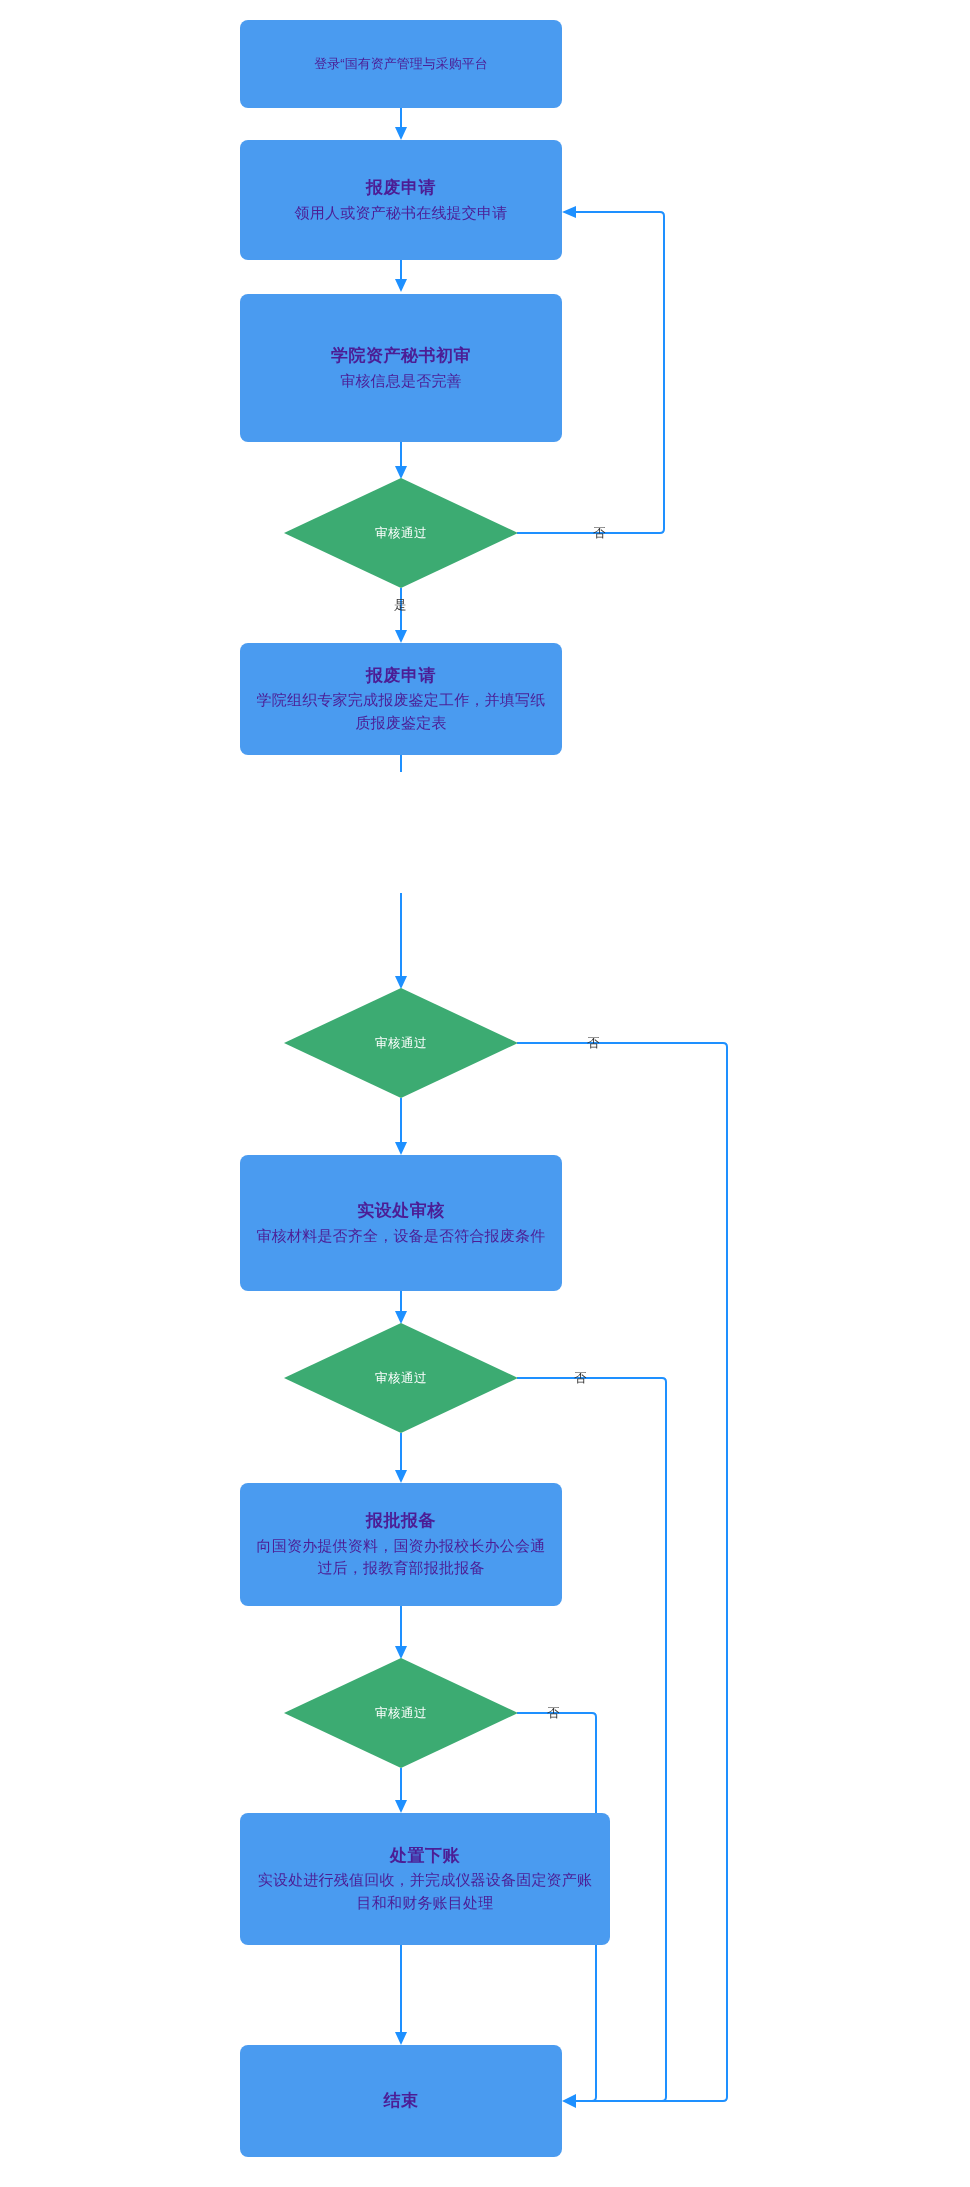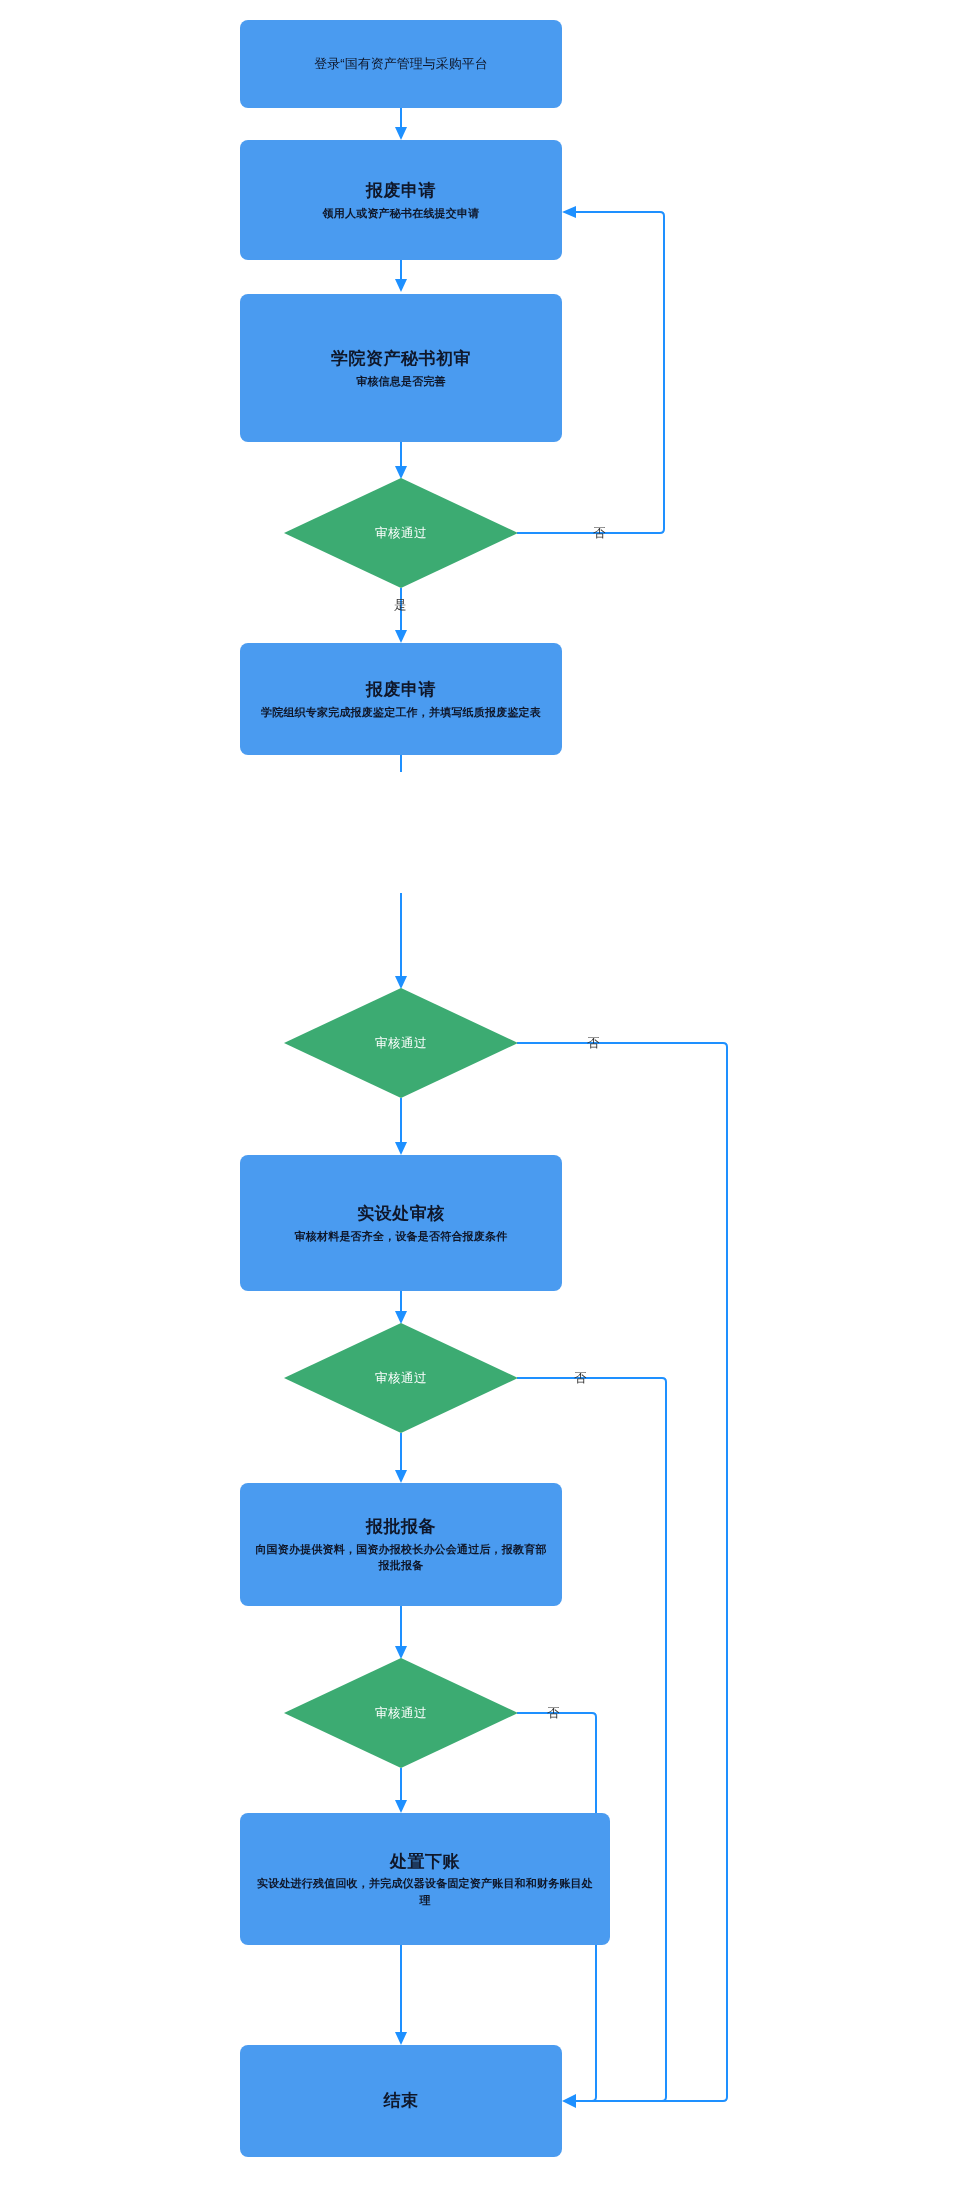--- a/index.html
+++ b/index.html
@@ -13,33 +13,33 @@
 
   .node-box {
     position: absolute;
     background: #4a9bf0;
     border-radius: 8px;
     display: flex;
     flex-direction: column;
     align-items: center;
     justify-content: center;
     text-align: center;
-    color: #0f172a;
+    color: #4c1d95;
     padding: 0 14px;
   }
   .node-title {
     font-size: 17px;
     font-weight: bold;
     line-height: 1.45;
     letter-spacing: 0.5px;
   }
   .node-title.plain { font-weight: bold; font-size: 17px; }
   .node-sub {
-    font-size: 11px;
-    font-weight: bold;
+    font-size: 15px;
+    font-weight: normal;
     line-height: 1.5;
     letter-spacing: 0.2px;
     margin-top: 1px;
   }
   .node-single {
     font-size: 13px;
     font-weight: normal;
     line-height: 1.45;
   }
 

